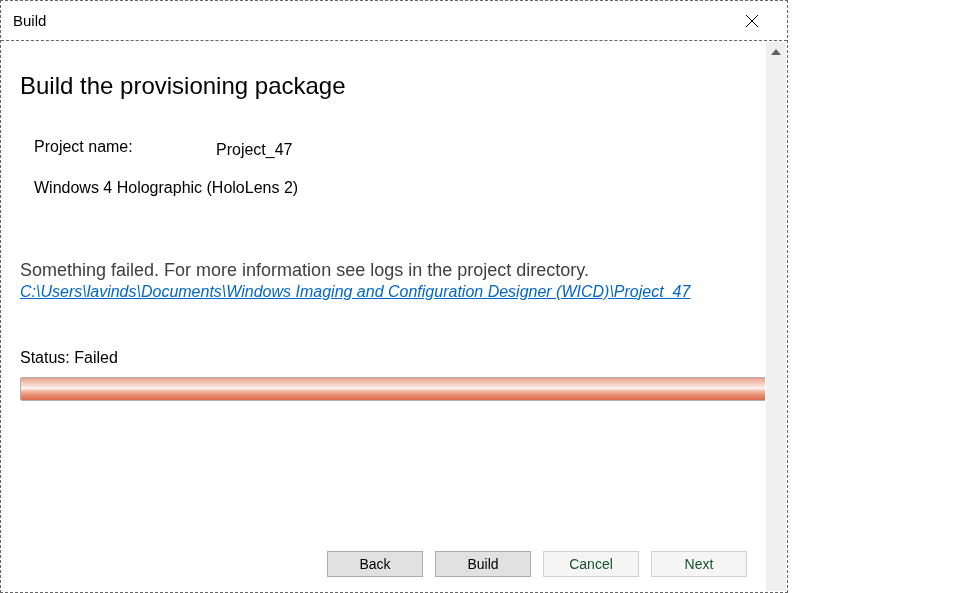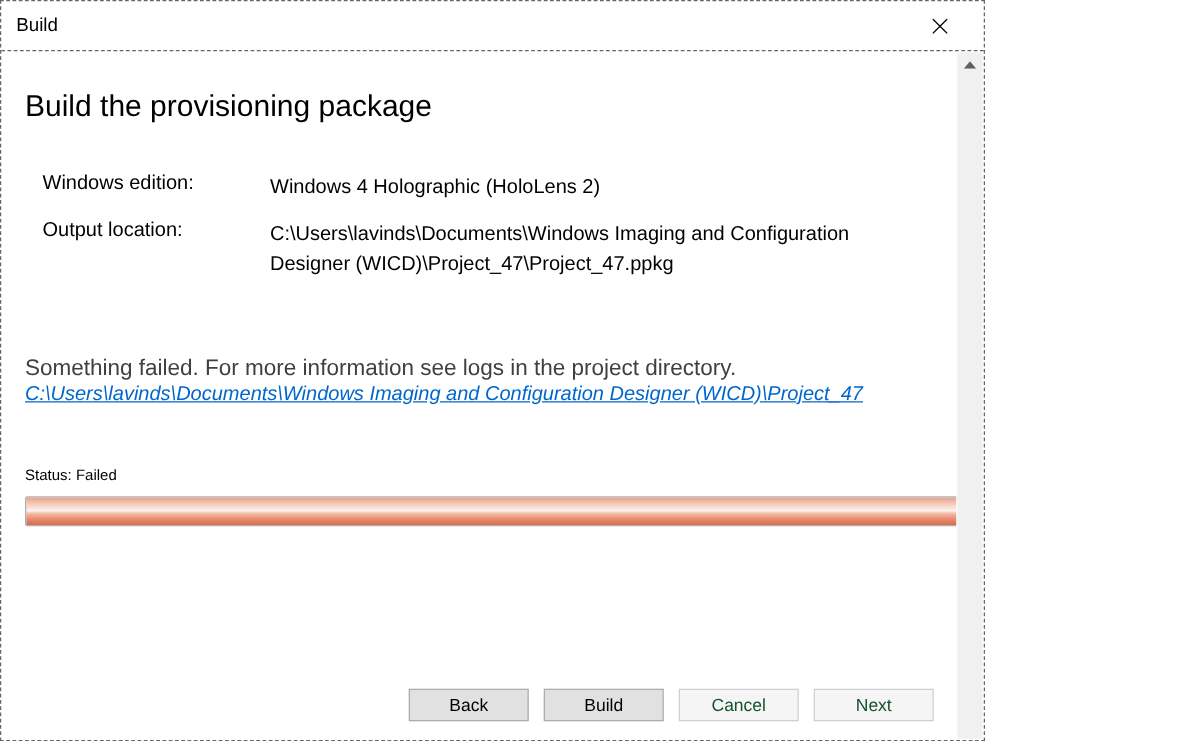--- a/index.html
+++ b/index.html
@@ -80,21 +80,21 @@
   .log-link {
     color: #0066cc;
     font-style: italic;
     text-decoration: underline;
     font-size: 16px;
     cursor: pointer;
     display: inline-block;
   }
   .status-line {
     margin-top: 48px;
-    font-size: 12px;
+    font-size: 16px;
     color: #000;
     margin-bottom: 10px;
   }
   .progress-bar {
     width: 886px;
     height: 24px;
     border: 1px solid #b0b0b0;
     border-radius: 2px;
     background: linear-gradient(
       to bottom,
@@ -163,26 +163,25 @@
       </svg>
     </div>
   </div>
 
   <div class="content">
 
     <h1 class="heading">Build the provisioning package</h1>
 
     <div class="info-table">
       <div class="info-row">
-        <div class="info-label">Windows edition:</div>
-        <div class="info-value">Windows 4 Holographic (HoloLens 2)</div>
+        <div class="info-label">Project name:</div>
+        <div class="info-value">Project_47</div>
       </div>
       <div class="info-row">
-        <div class="info-label">Output location:</div>
-        <div class="info-value">C:\Users\lavinds\Documents\Windows Imaging and Configuration Designer (WICD)\Project_47\Project_47.ppkg</div>
+        <div class="info-value">Windows 4 Holographic (HoloLens 2)</div>
       </div>
     </div>
 
     <div class="error-msg">Something failed. For more information see logs in the project directory.</div>
     <a class="log-link">C:\Users\lavinds\Documents\Windows Imaging and Configuration Designer (WICD)\Project_47</a>
 
     <div class="status-line">
       <span>Status:</span>
       <span>Failed</span>
     </div>

